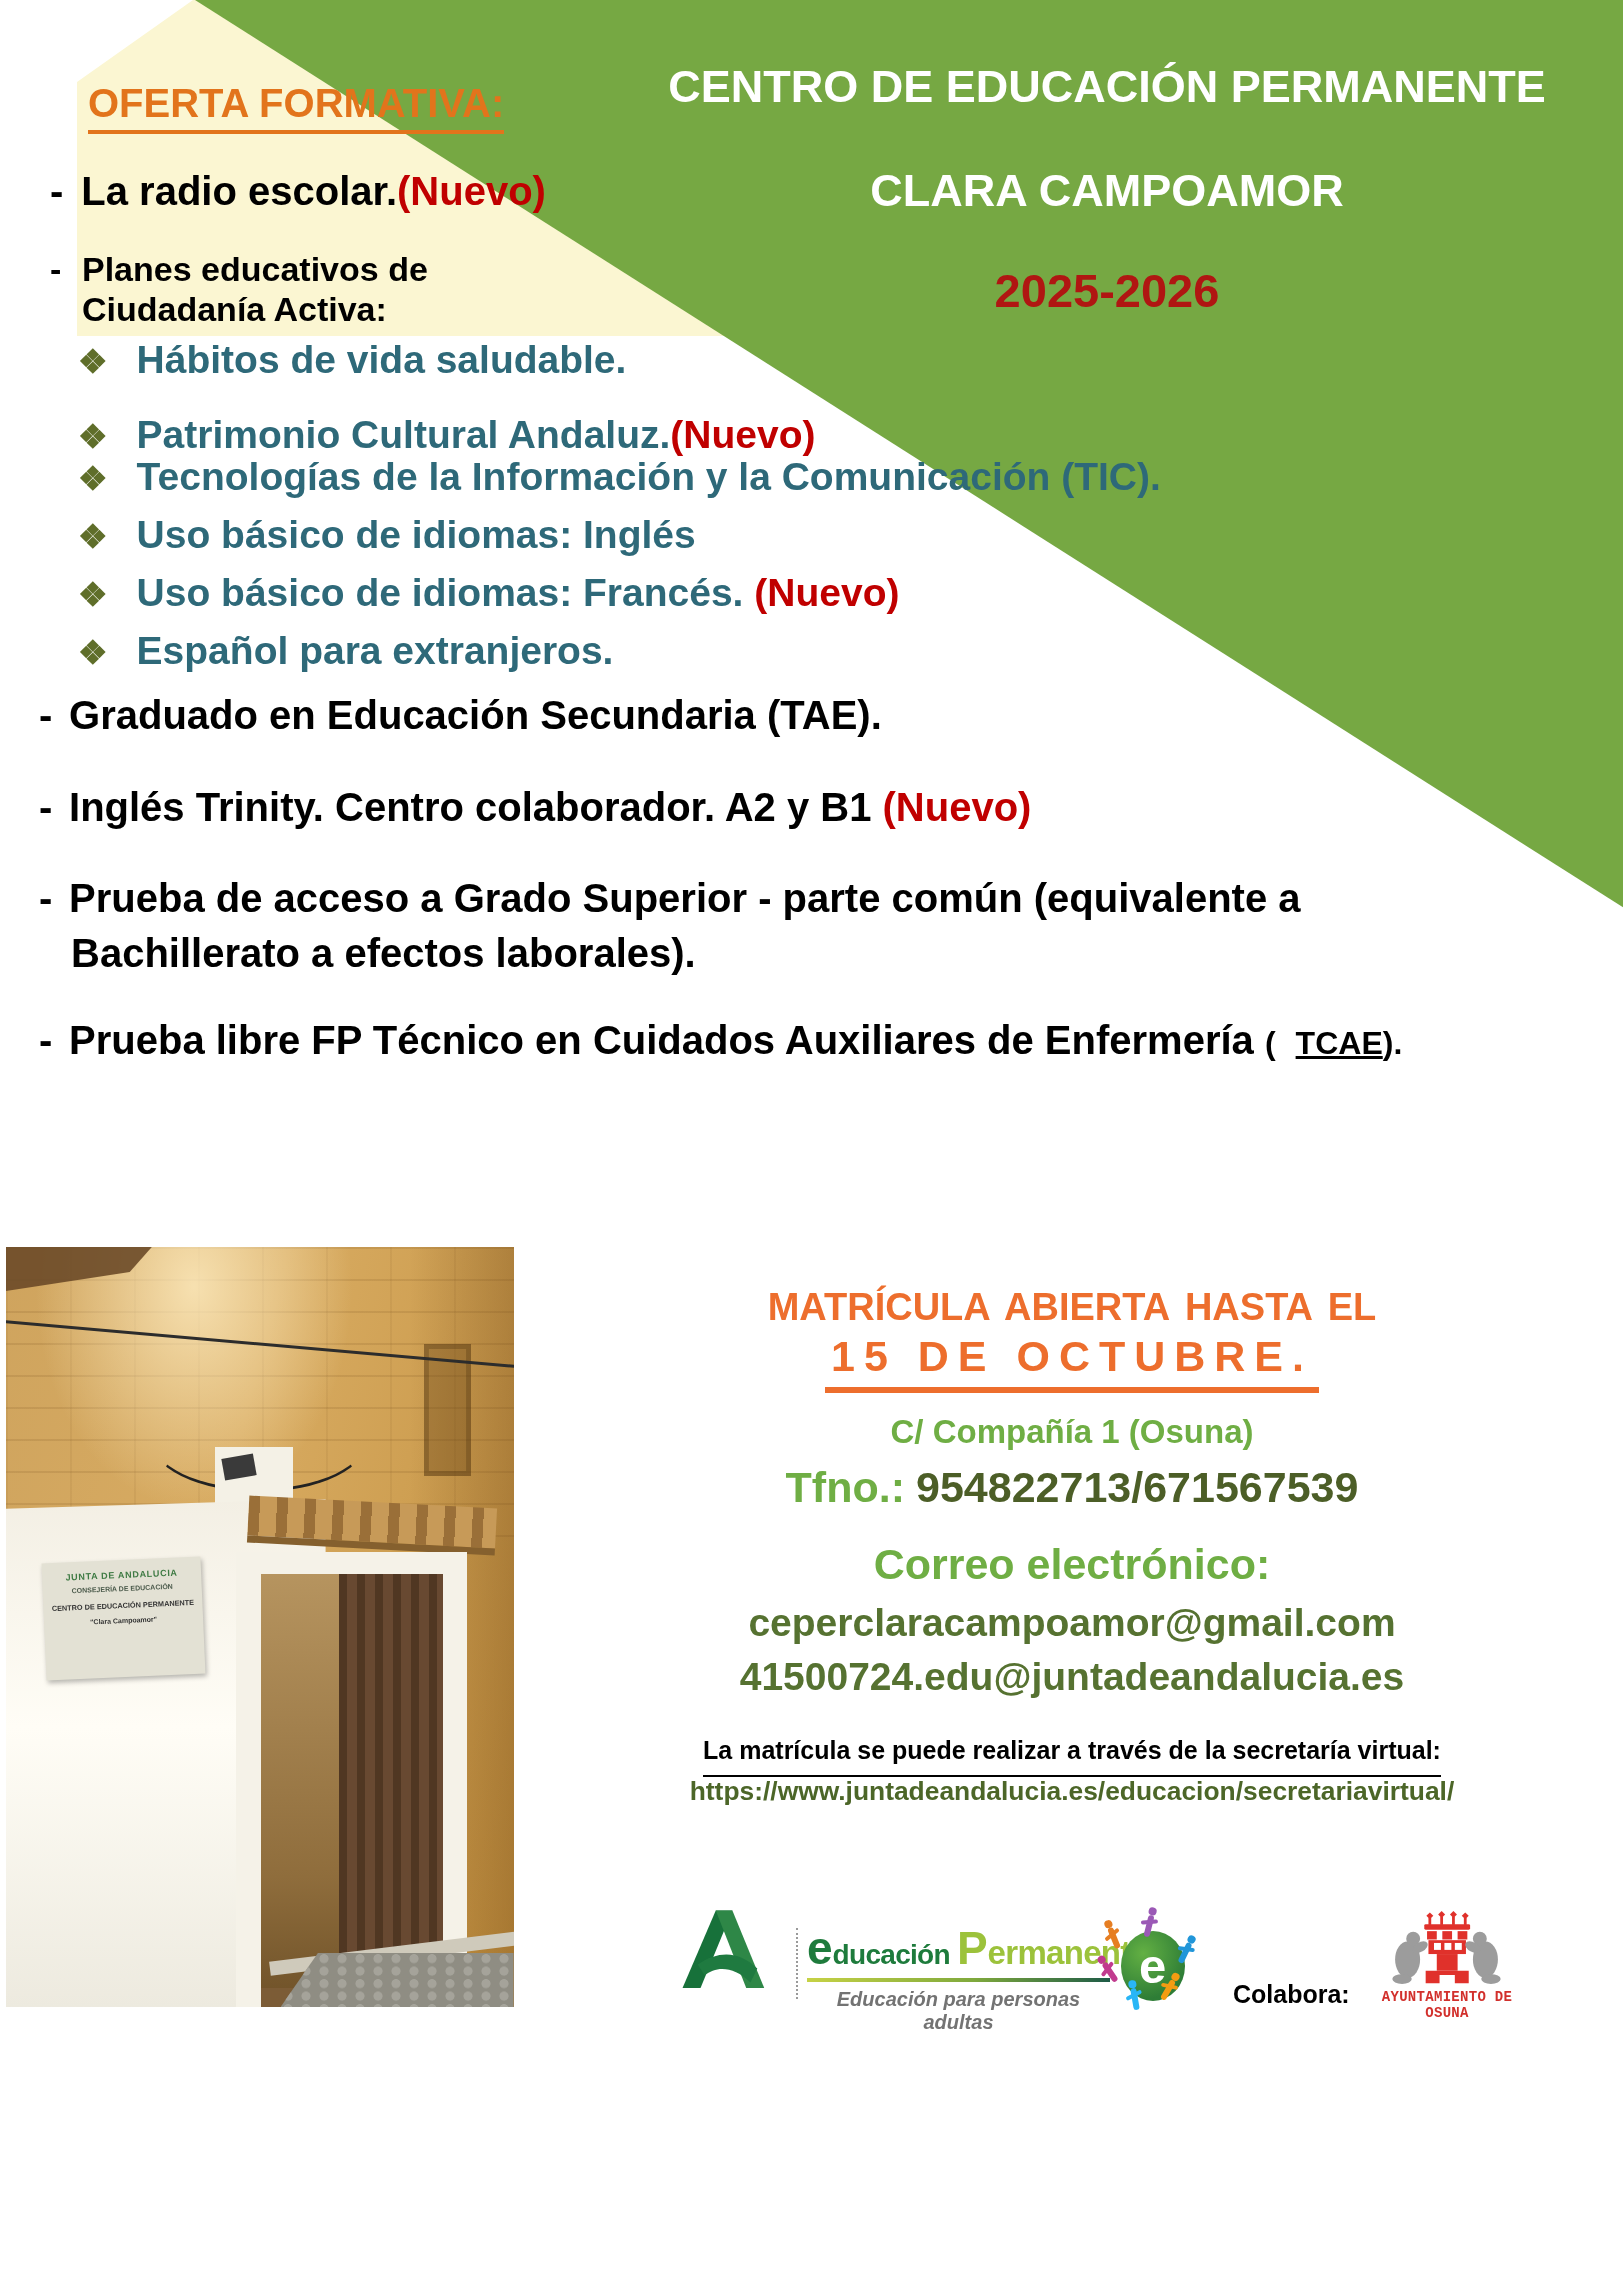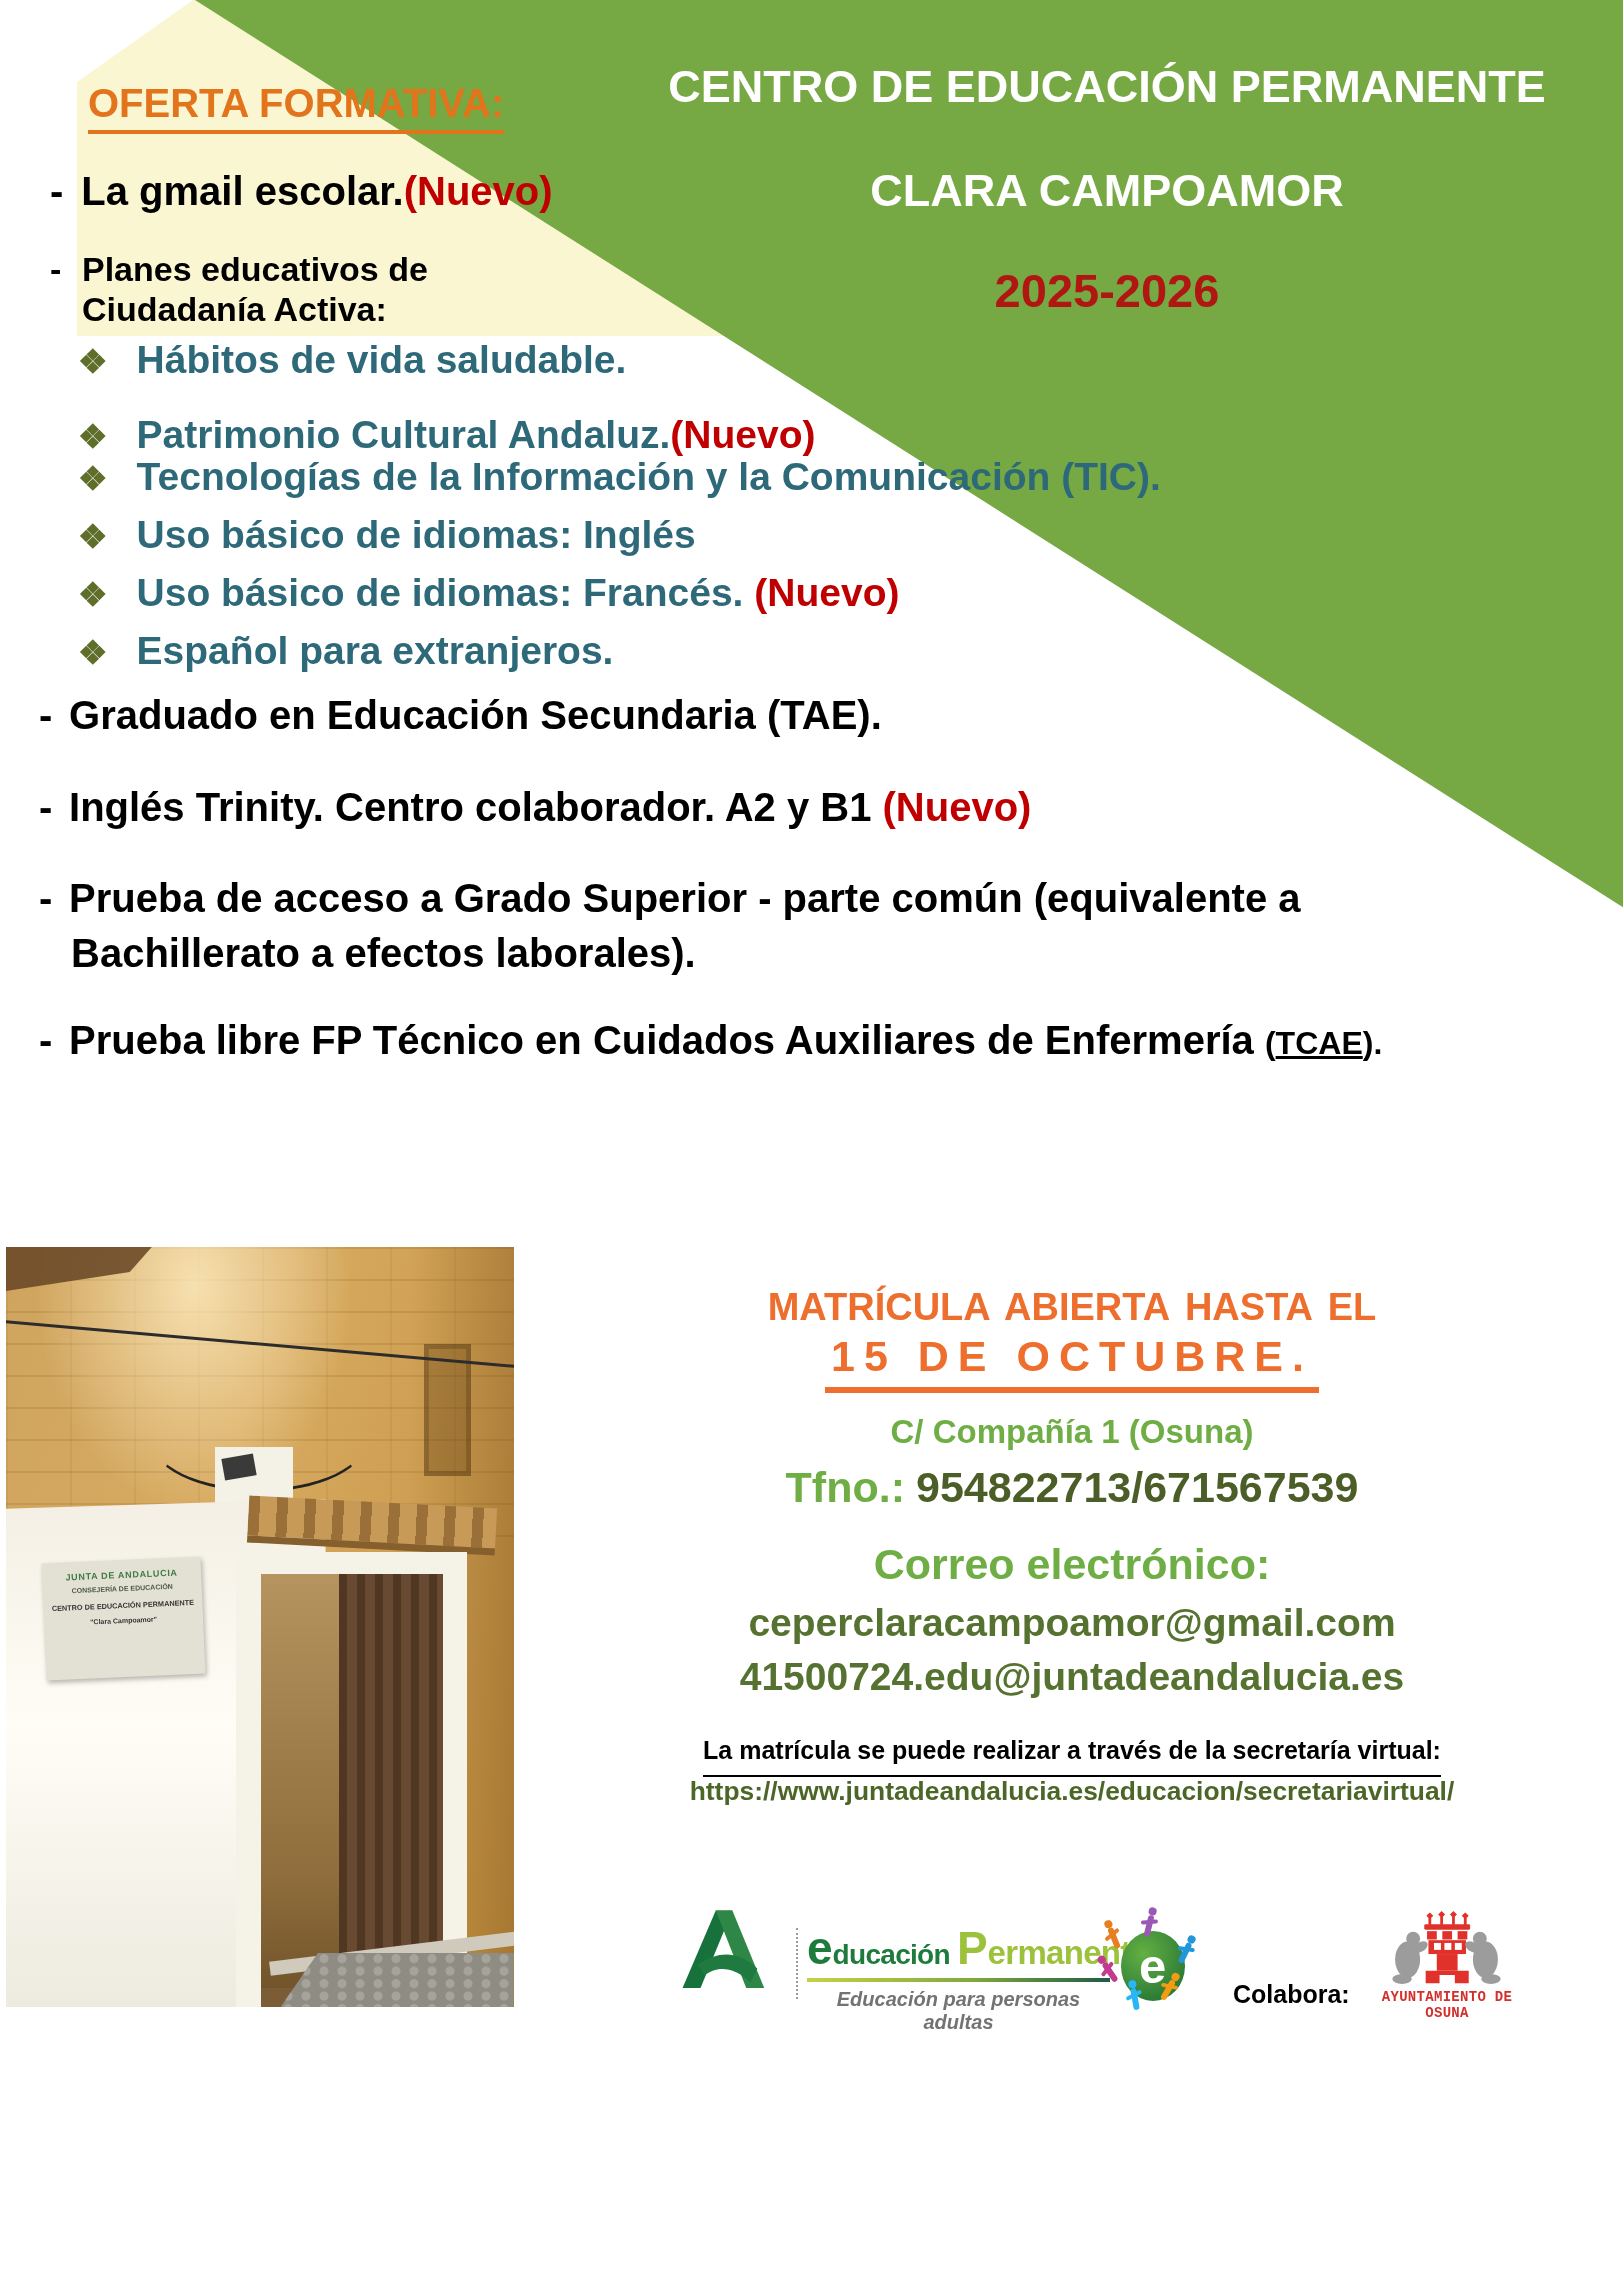--- a/index.html
+++ b/index.html
@@ -28,21 +28,21 @@
               line-height:1.18;padding-left:32px;}
   .row-planes .dash{position:absolute;left:0;top:0;}
   .nuevo{color:#C00000;}
 
   .bullet-row{left:78px;font-size:39px;color:#2E6979;white-space:nowrap;}
   .bullet-row .glyph{color:#5F6E2A;font-size:33px;margin-right:29px;}
 
   .big-row{left:39px;font-size:40px;color:#000;white-space:nowrap;}
   .big-row .dash{margin-right:16.7px;}
   .big-row .small{font-size:32px;}
-  .big-row .tcae{font-size:32px;text-decoration:underline;text-decoration-thickness:2.8px;}
+  .big-row .tcae{font-size:32px;text-decoration:underline;text-decoration-thickness:2.8px;margin-left:20px;}
 
   
   .photo{left:5.6px;top:1247px;width:508px;height:760px;overflow:hidden;
          background:linear-gradient(105deg,#cfa45e 0%,#d8ab61 40%,#c2903f 100%);}
   .photo .brick{left:0;top:0;width:100%;height:292px;
      background:repeating-linear-gradient(to bottom,rgba(120,80,30,.16) 0 2.1px,transparent 2.1px 32px),
                 repeating-linear-gradient(to right,rgba(120,80,30,.09) 0 2.1px,transparent 2.1px 64px);}
   .photo .sunlight{left:28px;top:0;width:320px;height:264px;
      background:radial-gradient(ellipse at 50% 15%,rgba(255,238,196,.8),transparent 70%);}
   .photo .right-shade{right:0;top:0;width:104px;height:100%;
@@ -136,21 +136,21 @@
 
   <div class="abs hdr hdr-title">CENTRO DE EDUCACIÓN PERMANENTE</div>
   <div class="abs hdr hdr-sub">CLARA CAMPOAMOR</div>
   <div class="abs hdr hdr-years">2025-2026</div>
 
   <div class="abs" style="left:88px;top:81px;">
     <span class="oferta">OFERTA FORMATIVA:</span>
   </div>
 
   <div class="abs row-radio">
-    <span class="dash">-</span><span>La gmail escolar.</span><span class="nuevo">(Nuevo)</span>
+    <span class="dash">-</span><span>La radio escolar.</span><span class="nuevo">(Nuevo)</span>
   </div>
 
   <div class="abs row-planes">
     <span class="dash">-</span><span>Planes educativos de Ciudadanía Activa:</span>
   </div>
 
   <div class="abs bullet-row" style="top:338px;">
     <span class="glyph">❖</span><span>Hábitos de vida saludable.</span><span class="nuevo"></span>
   </div>
   <div class="abs bullet-row" style="top:397px;margin-top:16px;">

